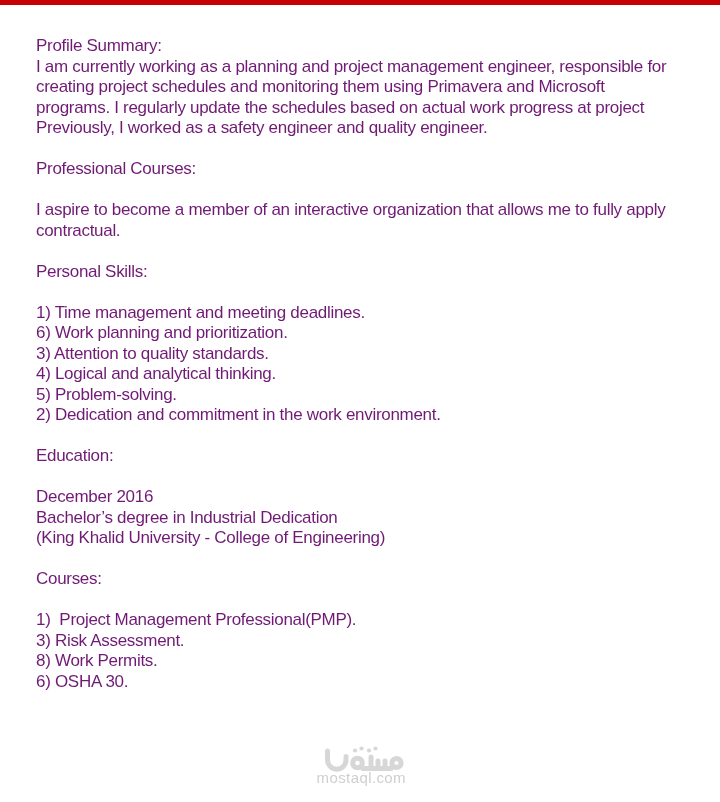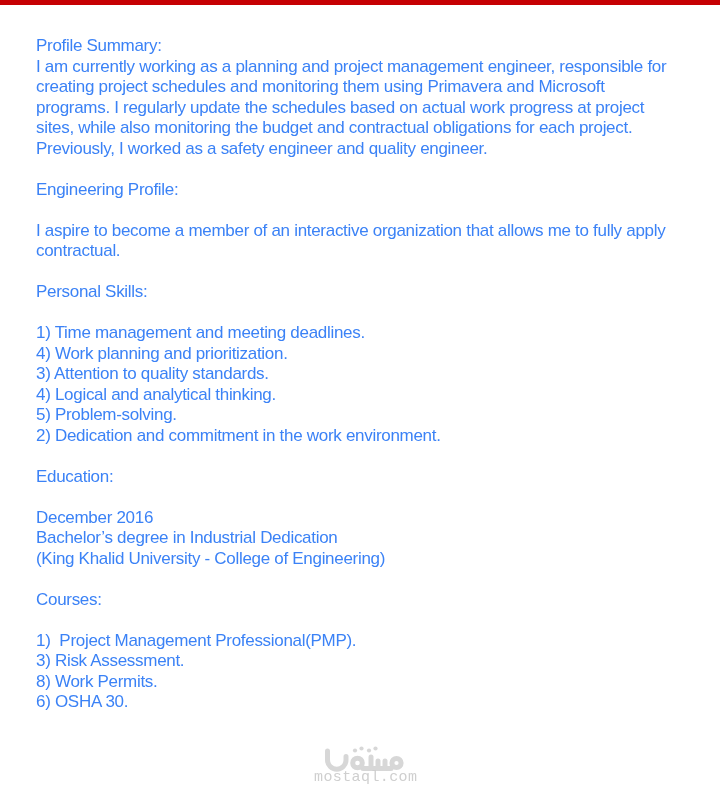--- a/index.html
+++ b/index.html
@@ -12,65 +12,63 @@
   }
   .top-bar {
     width: 720px; height: 5px;
     background: #c60003;
   }
   .doc {
     margin: 31px 0 0 36px;
     font-size: 17px;
     line-height: 20.5px;
     letter-spacing: -0.3px;
-    color: #3b82f6;
+    color: #701a75;
   }
   .line {
     height: 20.5px;
     white-space: pre;   
   }
   .watermark {
     position: absolute;
     left: 314px; top: 745px;
     width: 92px;
     text-align: right;
     pointer-events: none;
-    font-family: Liberation Mono, monospace;
   }
   .wm-logo { display: block; margin: 0 auto; }
   .wm-site {
     font-size: 15px;
     line-height: 14px;
     color: #cfcfcf;
     letter-spacing: 0.4px;
     margin-top: -1px;
   }
 </style>
 </head>
 <body>
 
 <div class="top-bar"></div>
 
 <main class="doc">
     <div class="line heading">Profile Summary:</div>
     <div class="line body">I am currently working as a planning and project management engineer, responsible for</div>
     <div class="line body">creating project schedules and monitoring them using Primavera and Microsoft</div>
     <div class="line body">programs. I regularly update the schedules based on actual work progress at project</div>
-    <div class="line body">sites, while also monitoring the budget and contractual obligations for each project.</div>
     <div class="line body">Previously, I worked as a safety engineer and quality engineer.</div>
     <div class="line blank"></div>
-    <div class="line heading">Engineering Profile:</div>
+    <div class="line heading">Professional Courses:</div>
     <div class="line blank"></div>
     <div class="line body">I aspire to become a member of an interactive organization that allows me to fully apply</div>
     <div class="line body">contractual.</div>
     <div class="line blank"></div>
     <div class="line heading">Personal Skills:</div>
     <div class="line blank"></div>
     <div class="line body">1) Time management and meeting deadlines.</div>
-    <div class="line body">4) Work planning and prioritization.</div>
+    <div class="line body">6) Work planning and prioritization.</div>
     <div class="line body">3) Attention to quality standards.</div>
     <div class="line body">4) Logical and analytical thinking.</div>
     <div class="line body">5) Problem-solving.</div>
     <div class="line body">2) Dedication and commitment in the work environment.</div>
     <div class="line blank"></div>
     <div class="line heading">Education:</div>
     <div class="line blank"></div>
     <div class="line body">December 2016</div>
     <div class="line body">Bachelor’s degree in Industrial Dedication</div>
     <div class="line body">(King Khalid University - College of Engineering)</div>

